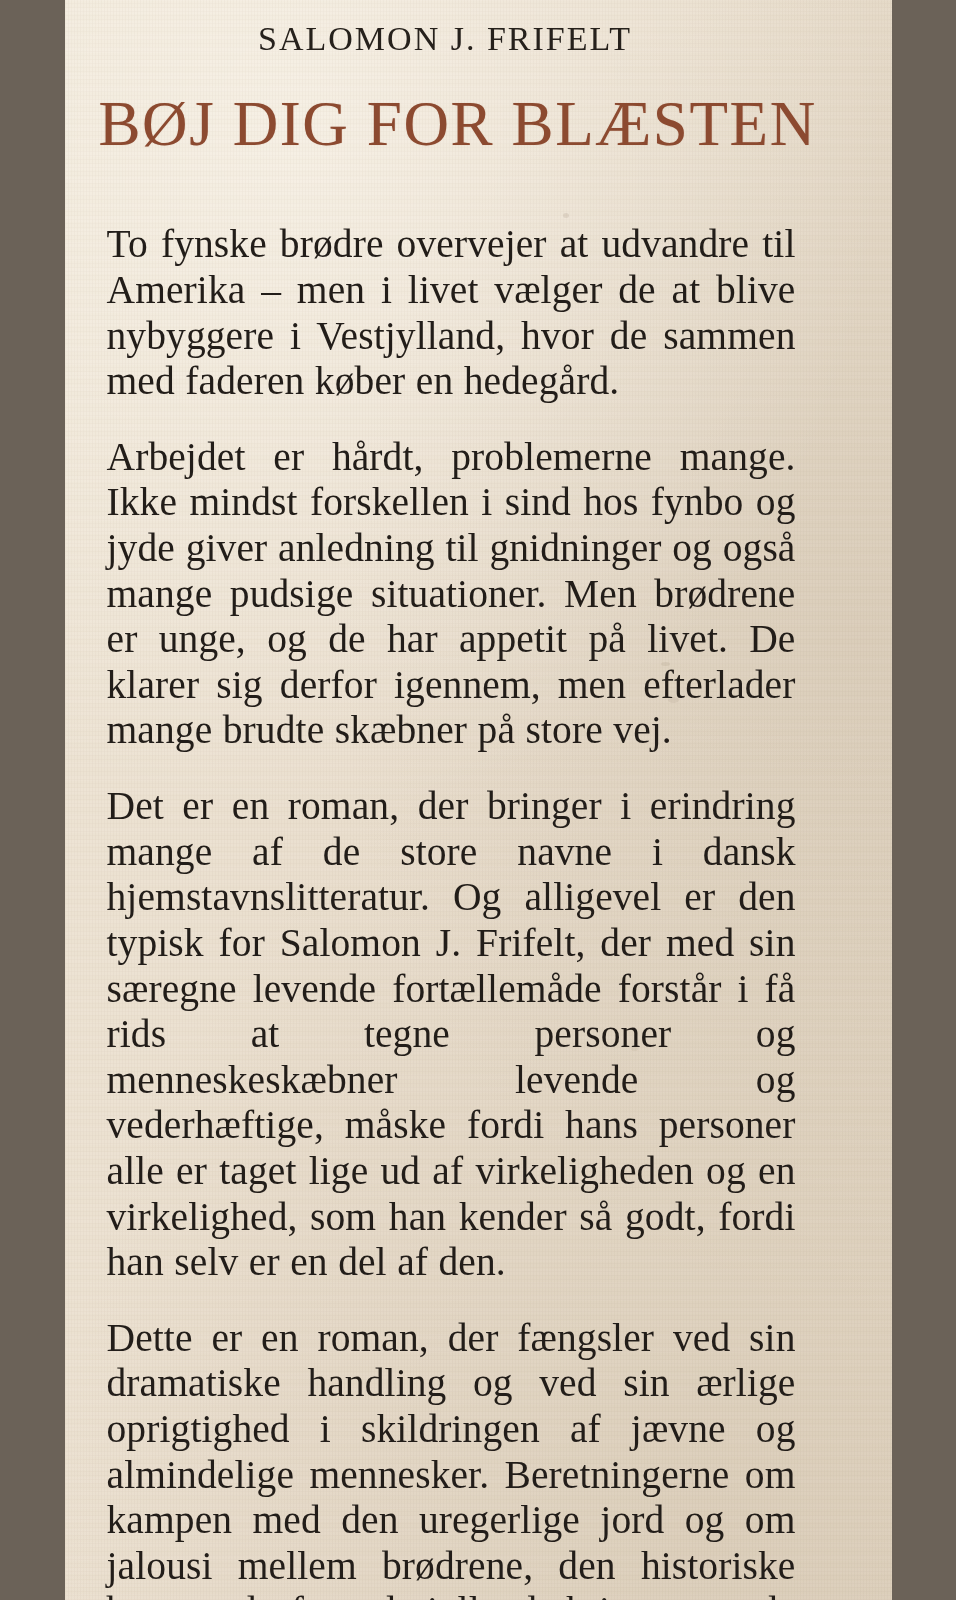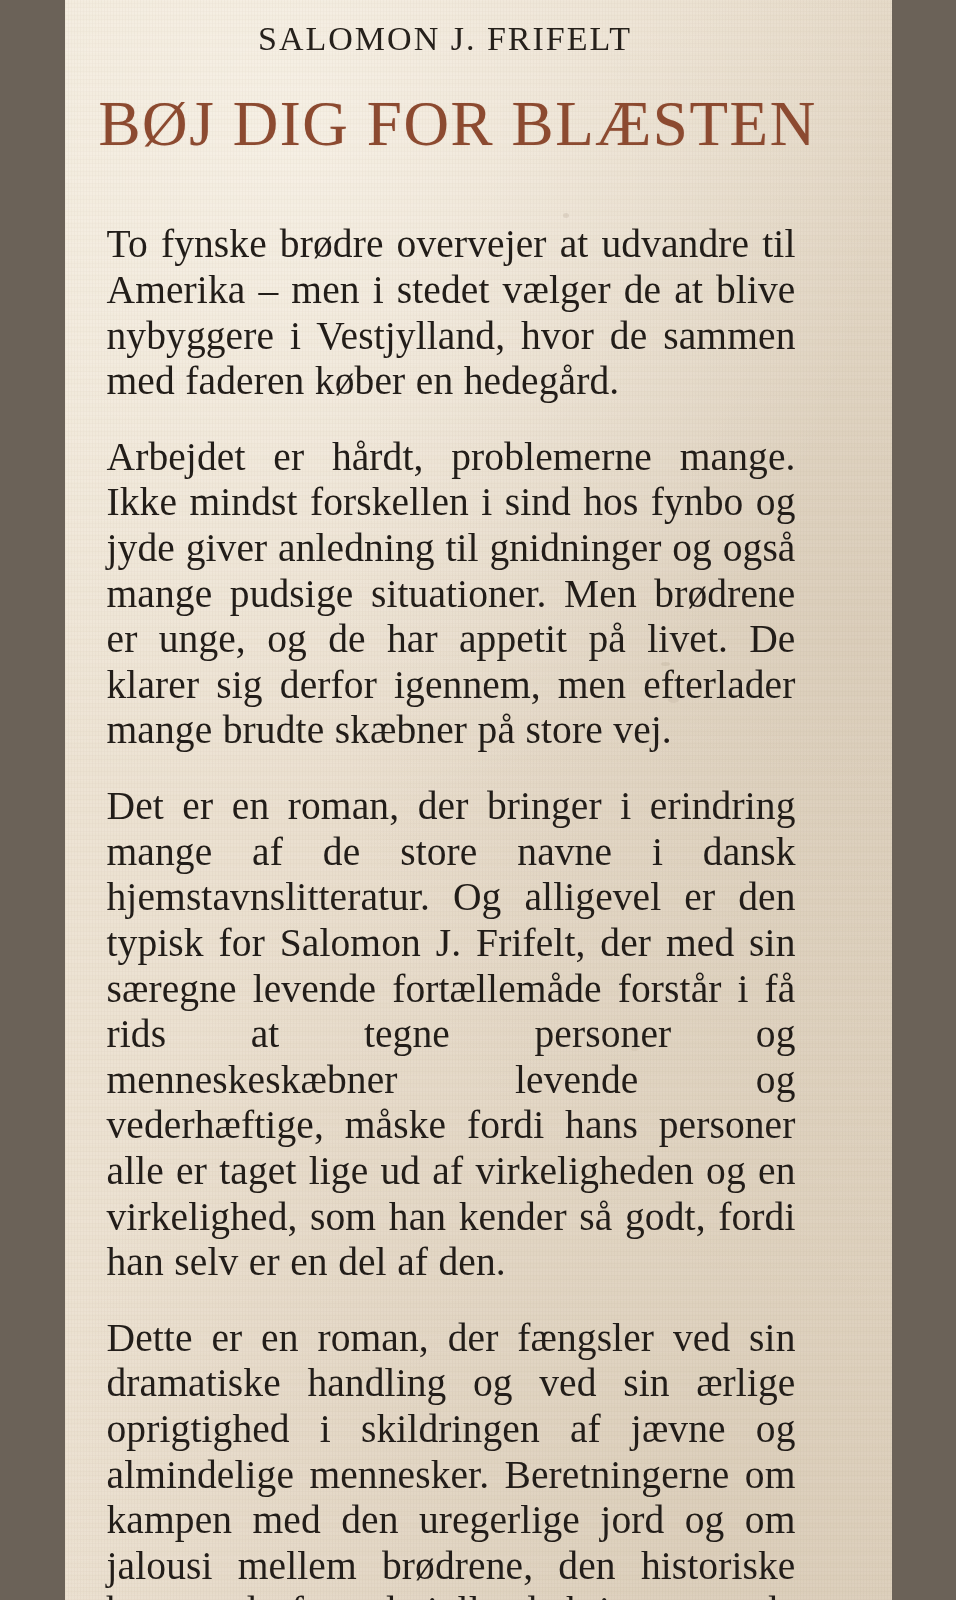--- a/index.html
+++ b/index.html
@@ -168,21 +168,21 @@
   <div class="speck" style="left:566px; top:1047px; width:7px; height:4px; opacity:.25;"></div>
   <div class="speck" style="left:166px; top:1335px; width:8px; height:4px; opacity:.25;"></div>
 
   <div class="content">
 
     <h2 class="author">SALOMON J. FRIFELT</h2>
 
     <h1 class="title">BØJ DIG FOR BLÆSTEN</h1>
 
     <div class="blurb">
-      <p style="text-align-last: left;">To fynske brødre overvejer at udvandre til Amerika – men i stedet vælger de at blive nybyggere i Vestjylland, hvor de sammen med faderen køber en hedegård.</p>
+      <p style="text-align-last: left;">To fynske brødre overvejer at udvandre til Amerika – men i livet vælger de at blive nybyggere i Vestjylland, hvor de sammen med faderen køber en hedegård.</p>
       <p style="text-align-last: left;">Arbejdet er hårdt, problemerne mange. Ikke mindst forskellen i sind hos fynbo og jyde giver anledning til gnidninger og også mange pudsige situationer. Men brødrene er unge, og de har appetit på livet. De klarer sig derfor igennem, men efterlader mange brudte skæbner på store vej.</p>
       <p style="text-align-last: left;">Det er en roman, der bringer i erindring mange af de store navne i dansk hjemstavnslitteratur. Og alligevel er den typisk for Salomon J. Frifelt, der med sin særegne levende fortællemåde forstår i få rids at tegne personer og menneskeskæbner levende og vederhæftige, måske fordi hans personer alle er taget lige ud af virkeligheden og en virkelighed, som han kender så godt, fordi han selv er en del af den.</p>
       <p style="text-align-last: left;">Dette er en roman, der fængsler ved sin dramatiske handling og ved sin ærlige oprigtighed i skildringen af jævne og almindelige mennesker. Beretningerne om kampen med den uregerlige jord og om jalousi mellem brødrene, den historiske baggrund af sønderjyllands-krigene og de nye forhold og nye muligheder efter grundlovens ikrafttræden, det særegne stilfærdige lune, der bestandig glimter frem i stil og fortællemåde, alt bidrager til at gøre denne bog til en, man læser let, men husker længe.</p>
     </div>
 
   </div>
 
   <div class="fold-edge-shadow"></div>
   <div class="fold-edge"></div>
 

